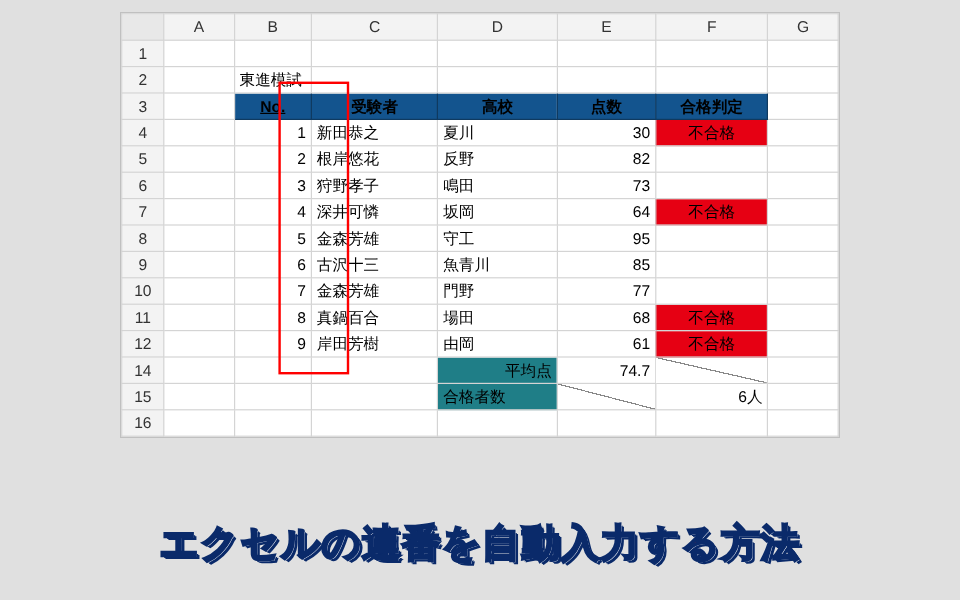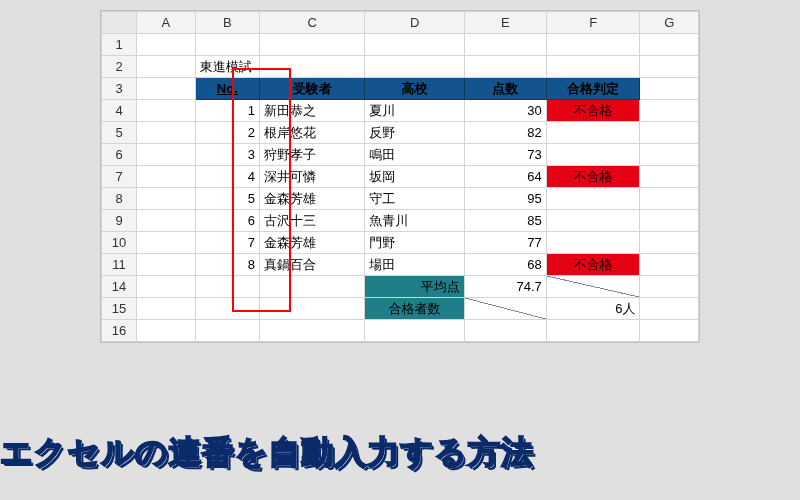--- a/index.html
+++ b/index.html
@@ -63,21 +63,20 @@
       margin-left: 40px;
     }
     .avg-label {
       background: #1f7e87 !important;
       color: #fff;
       text-align: right;
     }
     .pass-count-label {
       background: #1f7e87 !important;
       color: #fff;
-      text-align: center;
     }
     .diag-cell {
       position: relative;
       background: #fff !important;
     }
     .diag-cell::before {
       content: "";
       position: absolute;
       left: 0; top: 0; right: 0; bottom: 0;
       background: linear-gradient(to top right,
@@ -92,20 +91,21 @@
       left: 131px;
       top: 57px;
       width: 59px;
       height: 244px;
     }
     .caption {
       position: absolute;
       left: 0;
       right: 0;
       bottom: 25px;
+      text-align: center;
       font-size: 32px;
       font-weight: 900;
       color: #b91c1c;
       -webkit-text-stroke: 2px #0a2a6a;
       text-shadow:
         1px 1px 0 #fff,
         2px 2px 0 #0a2a6a,
         3px 3px 0 #0a2a6a;
       letter-spacing: 1px;
     }
@@ -230,20 +230,30 @@
           <th class="rowhead">11</th>
           <td></td>
           <td class="num-right">8</td>
           <td>真鍋百合</td>
           <td>場田</td>
           <td class="num-right">68</td>
           <td class="fail-cell">不合格</td>
           <td></td>
         </tr>
     <tr>
+          <th class="rowhead">12</th>
+          <td></td>
+          <td class="num-right">9</td>
+          <td>岸田芳樹</td>
+          <td>由岡</td>
+          <td class="num-right">61</td>
+          <td class="fail-cell">不合格</td>
+          <td></td>
+        </tr>
+    <tr>
           <th class="rowhead">14</th>
           <td></td>
           <td></td>
           <td></td>
           <td class="avg-label">平均点</td>
           <td class="num-right">74.7</td>
           <td class="diag-cell"></td>
           <td></td>
         </tr>
     <tr>

